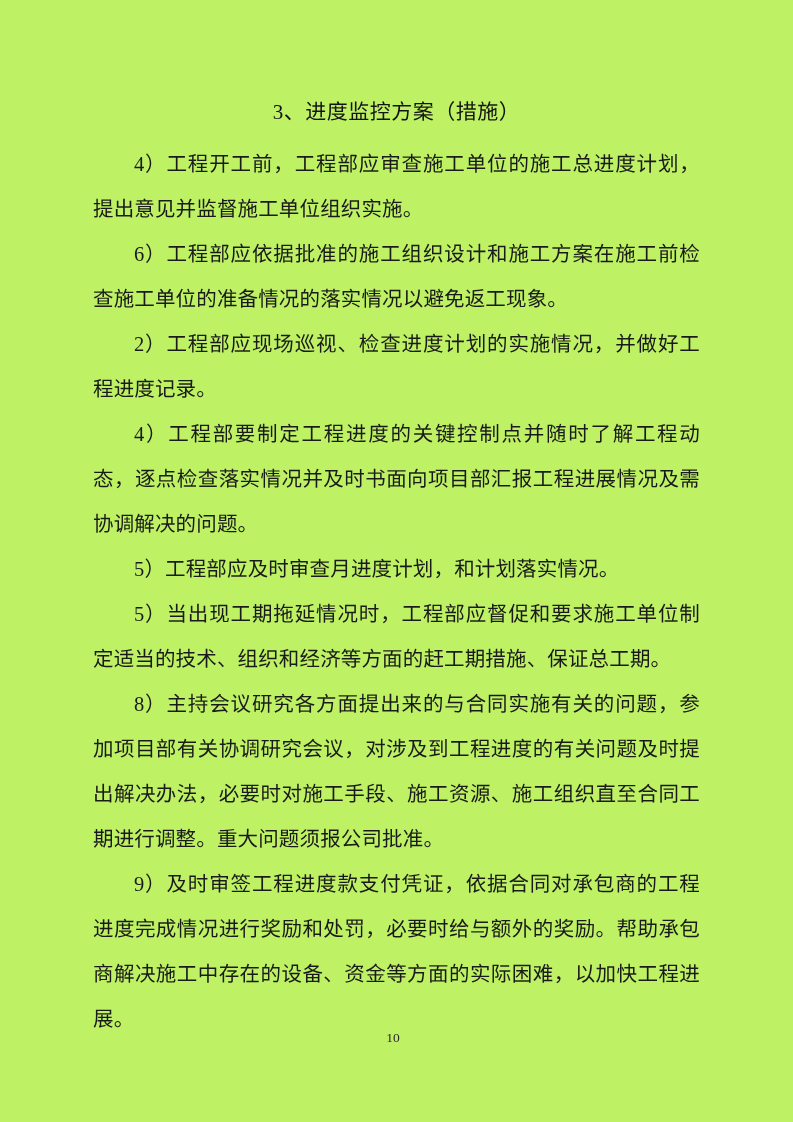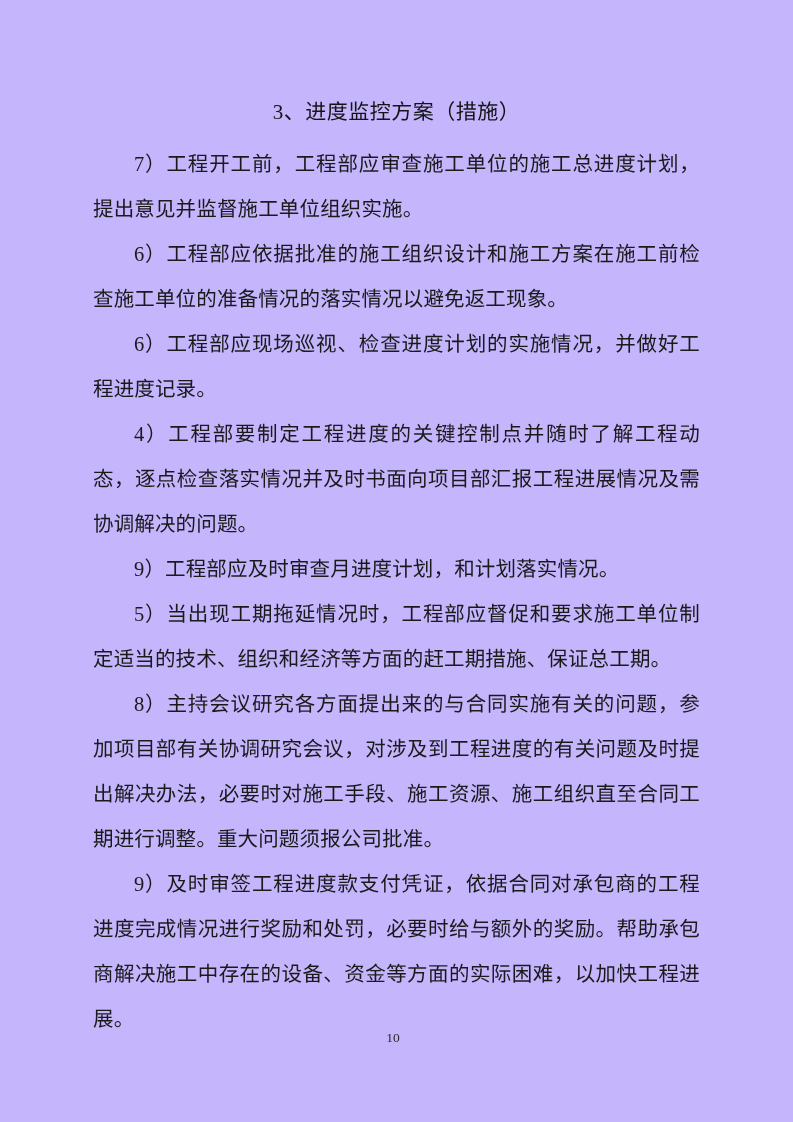--- a/index.html
+++ b/index.html
@@ -6,21 +6,21 @@
   html, body {
     margin: 0;
     padding: 0;
     background: #ffffff;
   }
   .page {
     position: relative;
     width: 793px;
     height: 1122px;
     margin: 0 auto;
-    background: #c4b5fd;
+    background: #bef264;
     box-sizing: border-box;
     overflow: hidden;
     font-family: "Liberation Serif", "DejaVu Serif", serif;
     color: #1a1a1a;
   }
   .content {
     position: absolute;
     left: 93px;
     top: 96px;
     width: 607px;
@@ -58,29 +58,29 @@
 </style>
 </head>
 <body>
 
 <div class="page">
 
   <div class="content">
 
     <h1 class="doc-title">3、进度监控方案（措施）</h1>
 
-    <p class="para">7）工程开工前，工程部应审查施工单位的施工总进度计划，提出意见并监督施工单位组织实施。</p>
+    <p class="para">4）工程开工前，工程部应审查施工单位的施工总进度计划，提出意见并监督施工单位组织实施。</p>
 
     <p class="para">6）工程部应依据批准的施工组织设计和施工方案在施工前检查施工单位的准备情况的落实情况以避免返工现象。</p>
 
-    <p class="para">6）工程部应现场巡视、检查进度计划的实施情况，并做好工程进度记录。</p>
+    <p class="para">2）工程部应现场巡视、检查进度计划的实施情况，并做好工程进度记录。</p>
 
     <p class="para">4）工程部要制定工程进度的关键控制点并随时了解工程动态，逐点检查落实情况并及时书面向项目部汇报工程进展情况及需协调解决的问题。</p>
 
-    <p class="para">9）工程部应及时审查月进度计划，和计划落实情况。</p>
+    <p class="para">5）工程部应及时审查月进度计划，和计划落实情况。</p>
 
     <p class="para">5）当出现工期拖延情况时，工程部应督促和要求施工单位制定适当的技术、组织和经济等方面的赶工期措施、保证总工期。</p>
 
     <p class="para">8）主持会议研究各方面提出来的与合同实施有关的问题，参加项目部有关协调研究会议，对涉及到工程进度的有关问题及时提出解决办法，必要时对施工手段、施工资源、施工组织直至合同工期进行调整。重大问题须报公司批准。</p>
 
     <p class="para">9）及时审签工程进度款支付凭证，依据合同对承包商的工程进度完成情况进行奖励和处罚，必要时给与额外的奖励。帮助承包商解决施工中存在的设备、资金等方面的实际困难，以加快工程进展。</p>
 
   </div>
 
   <div class="page-number">10</div>

